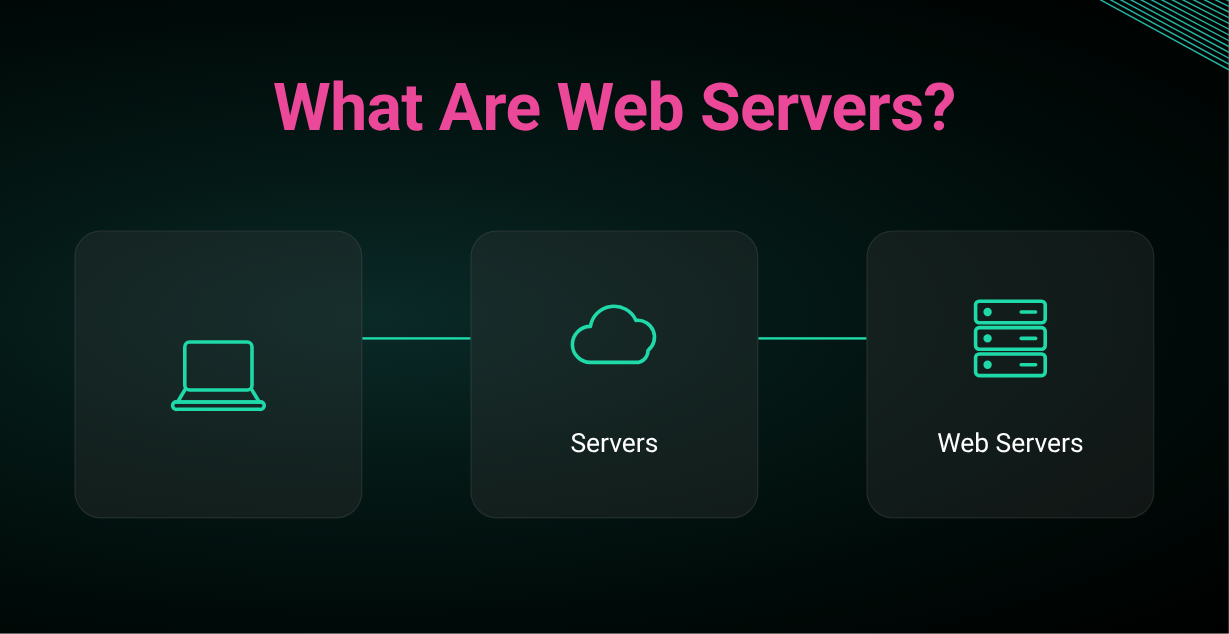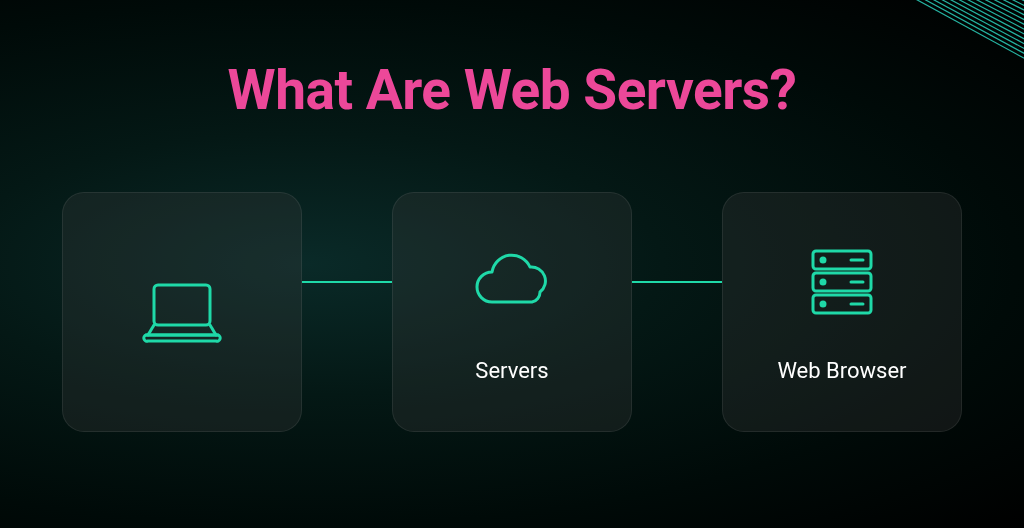--- a/index.html
+++ b/index.html
@@ -148,16 +148,16 @@
         <rect x="6" y="26" width="58" height="18" rx="3"></rect>
         <rect x="6" y="48" width="58" height="18" rx="3"></rect>
         <circle cx="16" cy="13" r="2" fill="#1fd9a8"></circle>
         <circle cx="16" cy="35" r="2" fill="#1fd9a8"></circle>
         <circle cx="16" cy="57" r="2" fill="#1fd9a8"></circle>
         <line x1="44" y1="13" x2="56" y2="13"></line>
         <line x1="44" y1="35" x2="56" y2="35"></line>
         <line x1="44" y1="57" x2="56" y2="57"></line>
       </svg>
     </div>
-    <div class="card-label">Web Browser</div>
+    <div class="card-label">Web Servers</div>
   </div>
 
 </div>
 
 </body></html>

